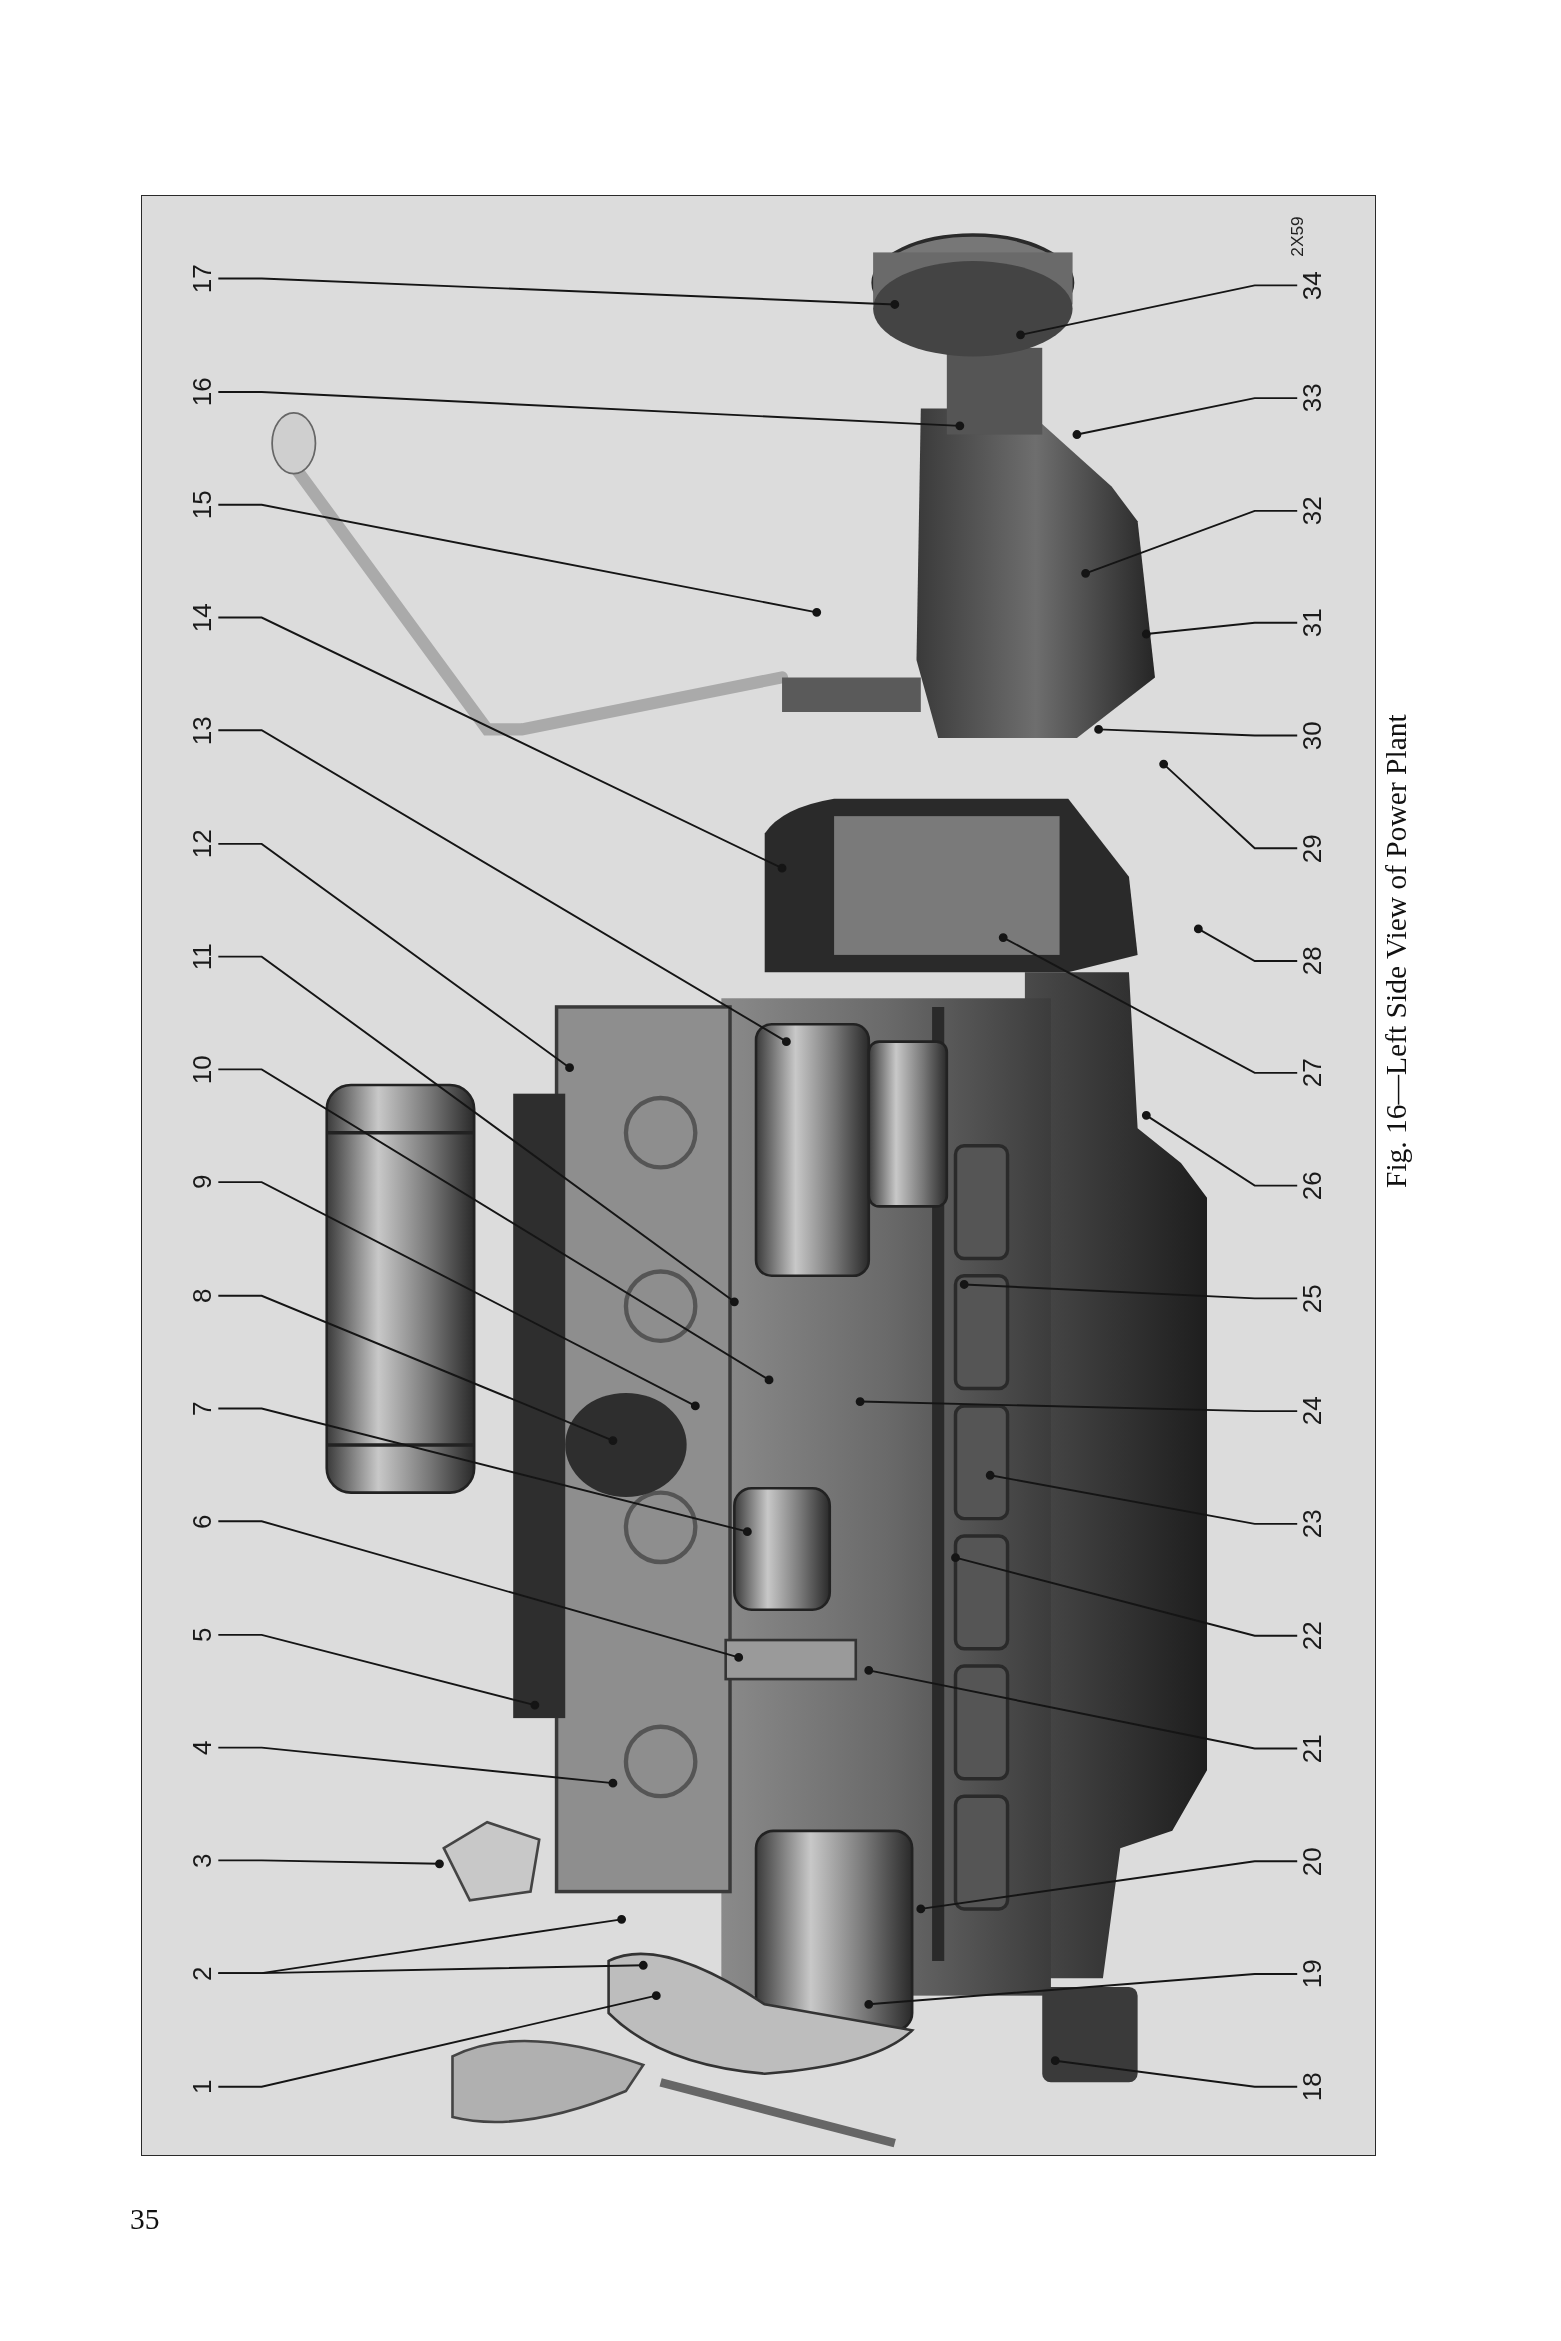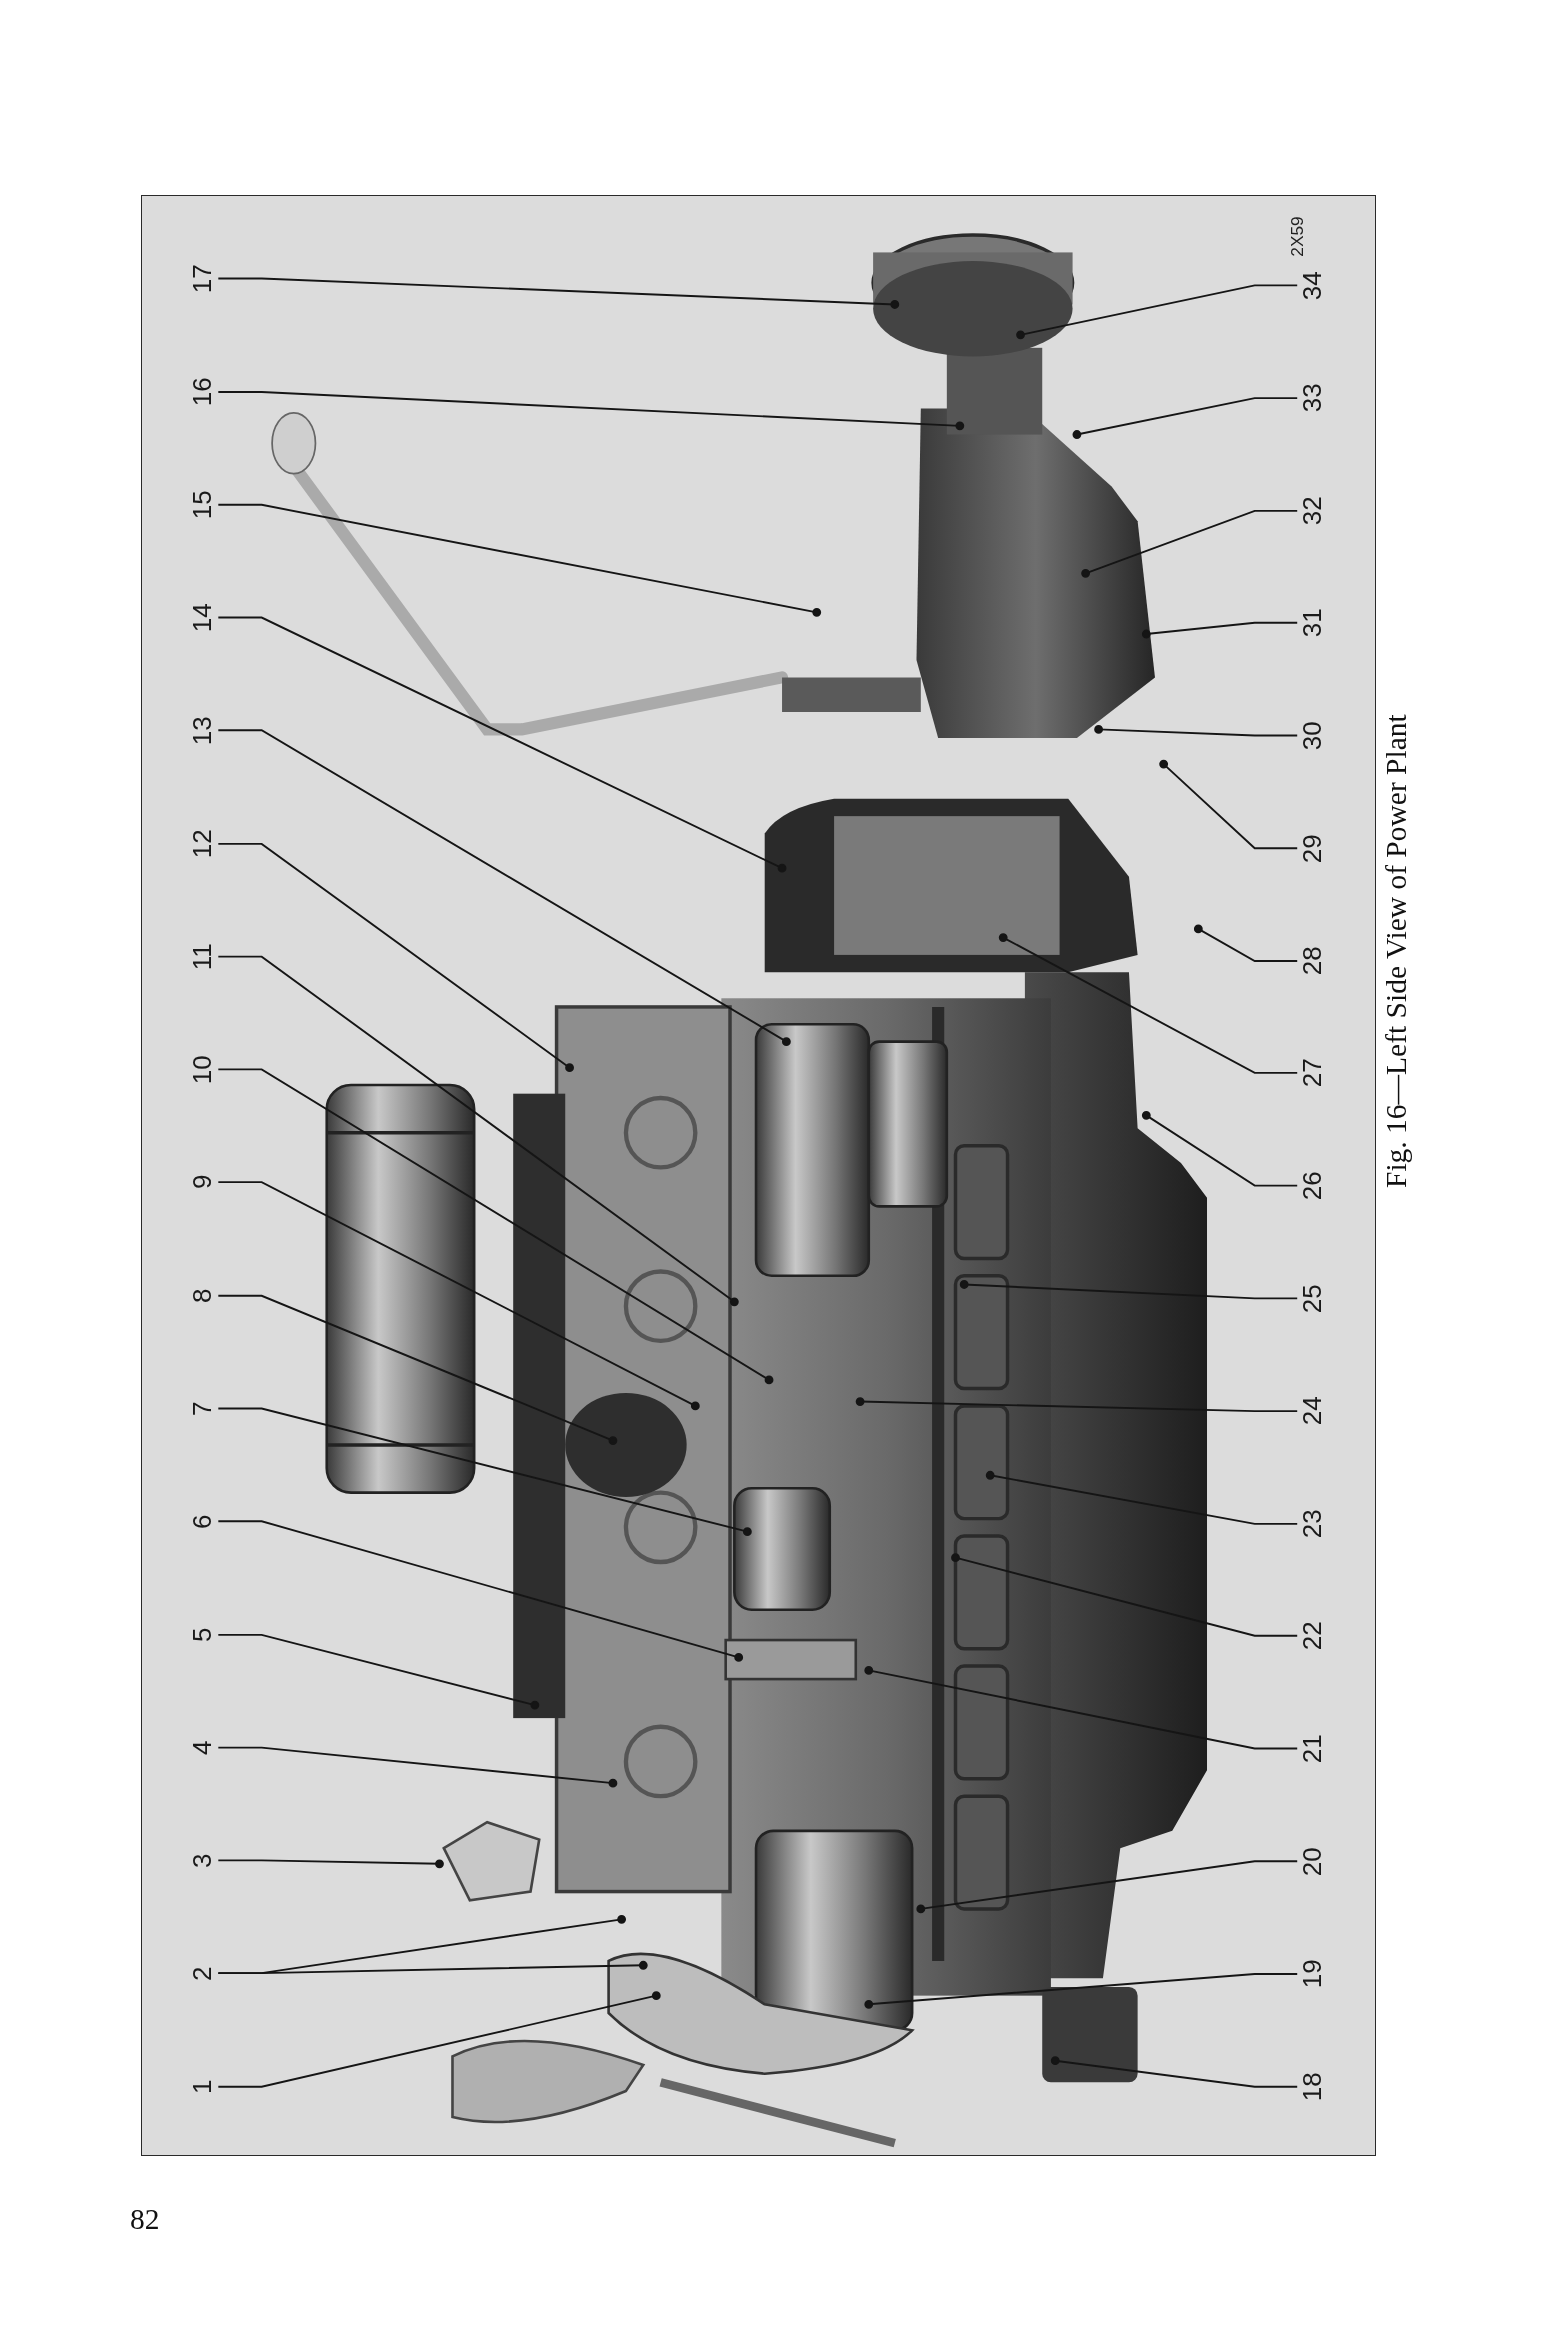--- a/index.html
+++ b/index.html
@@ -212,14 +212,14 @@
       <div class="lbl" style="left: 1149px; top: 1425px;">22</div>
       <div class="lbl" style="left: 1149px; top: 1538px;">21</div>
       <div class="lbl" style="left: 1149px; top: 1651px;">20</div>
       <div class="lbl" style="left: 1149px; top: 1763px;">19</div>
       <div class="lbl" style="left: 1149px; top: 1876px;">18</div>
     </div>
   <div class="code" style="left:1129px;top:30px;">2X59</div>
 </div>
 
 <div id="caption">Fig. 16—Left Side View of Power Plant</div>
-<div id="pagenum">82</div>
+<div id="pagenum">35</div>
 
 
 </body></html>

